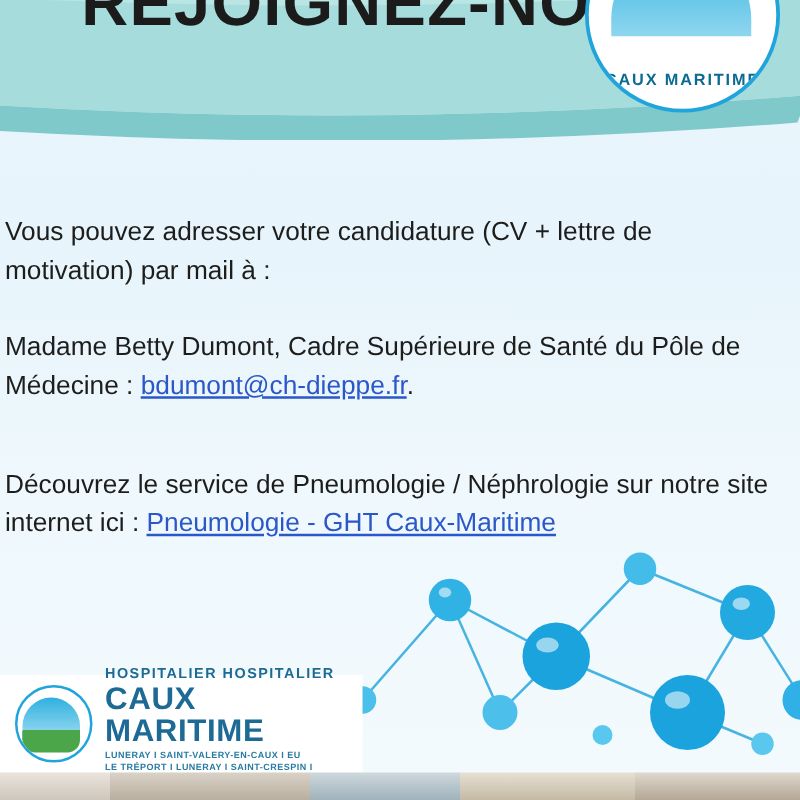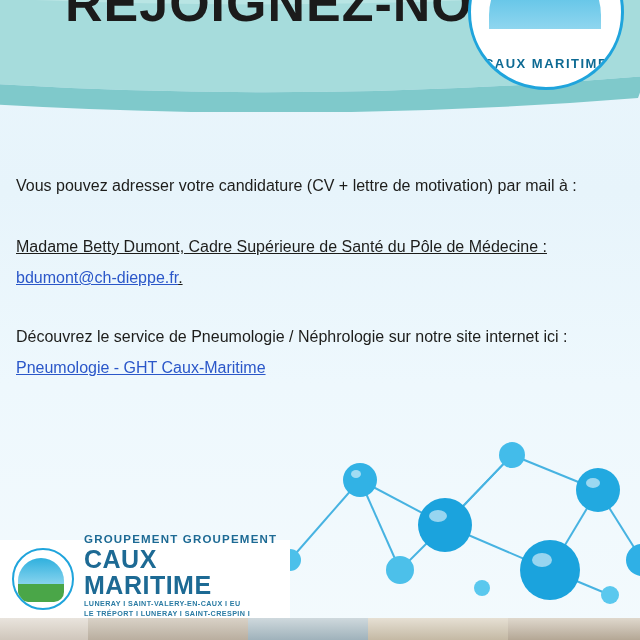--- a/index.html
+++ b/index.html
@@ -72,34 +72,34 @@
     position:absolute;
     left: 18px; top: 22px;
     width: 112px; height: 70px;
     border-radius: 56px 56px 0 0;
     background: linear-gradient(to bottom, #33b3e0, #8fd6ef);
   }
 
   
   .content {
     position: absolute;
-    left: 16px;
+    left: 4px;
     top: 170px;
     width: 612px;
     color: #1d1d1b;
-    font-size: 16px;
+    font-size: 21px;
     line-height: 31px;
   }
   .para { margin: 0 0 30px 0; }
   .para:last-child { margin-bottom: 14px; }
   a.doclink {
     color: #2b57c9;
     text-decoration: underline;
   }
-  .p2 { margin-bottom: 28px; text-decoration: underline; }
+  .p2 { margin-bottom: 48px; }
 
   
   .molecule {
     position: absolute;
     left: 250px;
     top: 420px;
     width: 400px;
     height: 185px;
     z-index: 1;
   }
@@ -257,21 +257,21 @@
 
   <div class="left-white"></div>
 
   <div class="bottom-band">
     <div class="band-logo-mark">
       <div class="hill"></div>
       <div class="wave"></div>
       <div class="field"></div>
     </div>
     <div class="band-text">
-      <div class="band-l1">GROUPEMENT GROUPEMENT</div>
+      <div class="band-l1">HOSPITALIER HOSPITALIER</div>
       <div class="band-l2">CAUX MARITIME</div>
       <div class="band-l3">LUNERAY I SAINT-VALERY-EN-CAUX I EU</div>
       <div class="band-l4">LE TRÉPORT I LUNERAY I SAINT-CRESPIN I ENVERMEU</div>
     </div>
   </div>
 
   <div class="photo-strip">
     <div class="ph ph1"></div>
     <div class="ph ph2"></div>
     <div class="ph ph3"></div>

